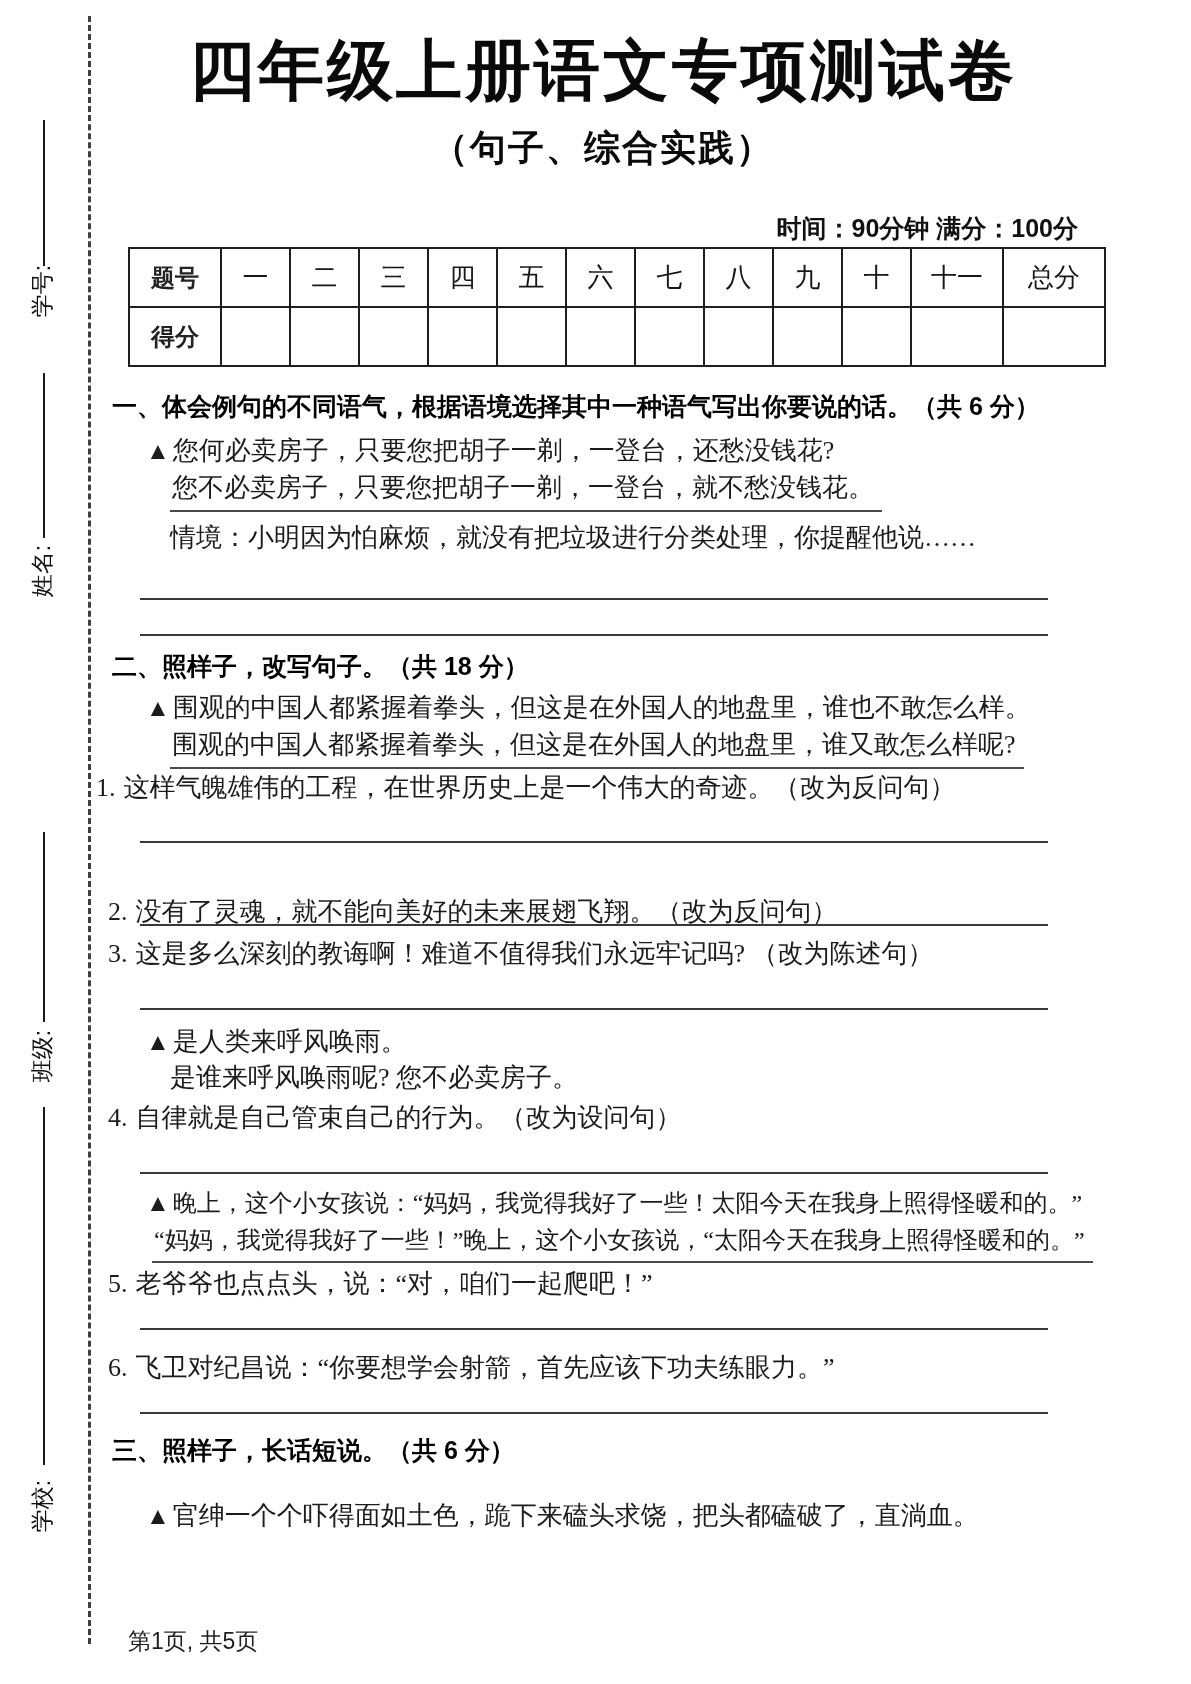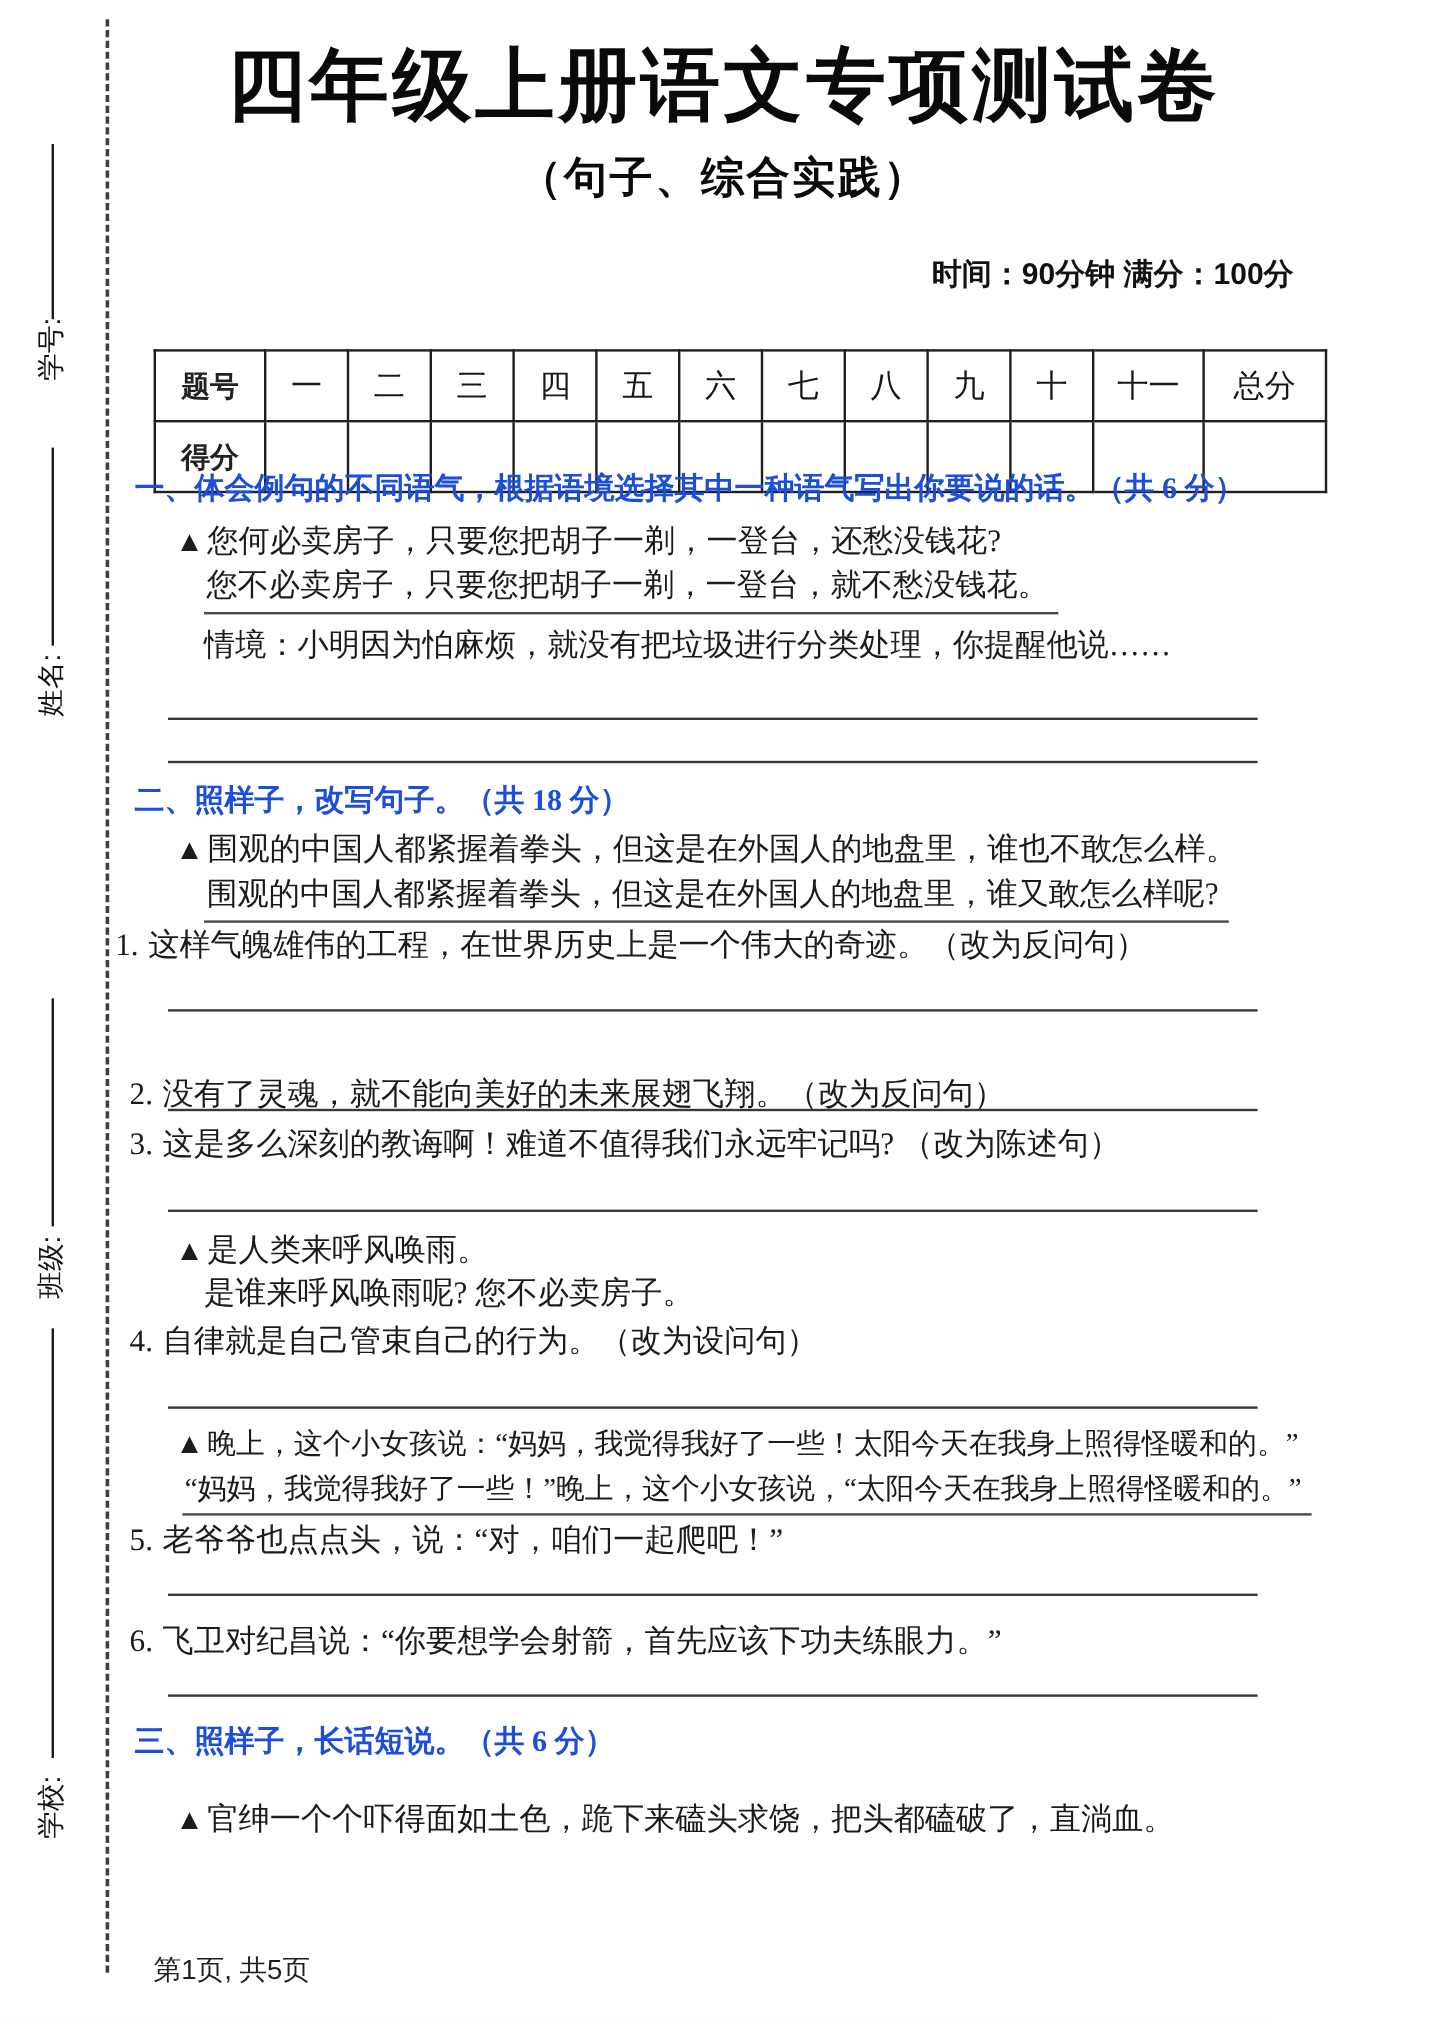--- a/index.html
+++ b/index.html
@@ -22,28 +22,28 @@
     font-weight:600; font-size:25px; color:#111; }
 
   .dashed-divider { left:88px; top:16px; height:1628px; width:0;
     border-left:3.5px dashed #3f3f3f; }
   .vline { left:43px; width:0; border-left:2.5px solid #1a1a1a; }
   .vlabel { left:6px; width:72px; height:30px; text-align:center;
     transform:rotate(-90deg); transform-origin:center;
     font-family:"Liberation Sans","DejaVu Sans",sans-serif;
     font-size:23px; color:#111; white-space:nowrap; }
 
-  table.score { border-collapse:collapse; table-layout:fixed;margin-top:44px; }
+  table.score { border-collapse:collapse; table-layout:fixed; }
   table.score td { border:2.5px solid #1f1f1f; height:57px; text-align:center;
     vertical-align:middle; font-size:26px; color:#161616; padding:0; }
   table.score td.lbl { font-family:"Liberation Sans","DejaVu Sans",sans-serif;
     font-weight:700; font-size:24px; color:#222; }
 
-  .heading { font-family:Liberation Serif, serif;
-    font-weight:700; font-size:25px; color:#1d4ed8; white-space:nowrap; }
+  .heading { font-family:Liberation Sans, sans-serif;
+    font-weight:700; font-size:25px; color:#000000; white-space:nowrap; }
   .body-line { font-size:26px; color:#1b1b1b; white-space:nowrap; }
   .small-line { font-size:24px; }
   .tri { font-size:24px; margin-right:3px; }
   .underlined { border-bottom:2.5px solid #4a4a4a; padding:0 8px 5px 2px; }
   .blank-line { height:0; border-top:2.5px solid #383838; }
   .item-num { margin-right:8px; }
 
   .page-footer { top:1626px; left:128px; width:950px; 
     font-family:"Liberation Sans","DejaVu Sans",sans-serif;
     font-size:23px; color:#1e1e1e; }

